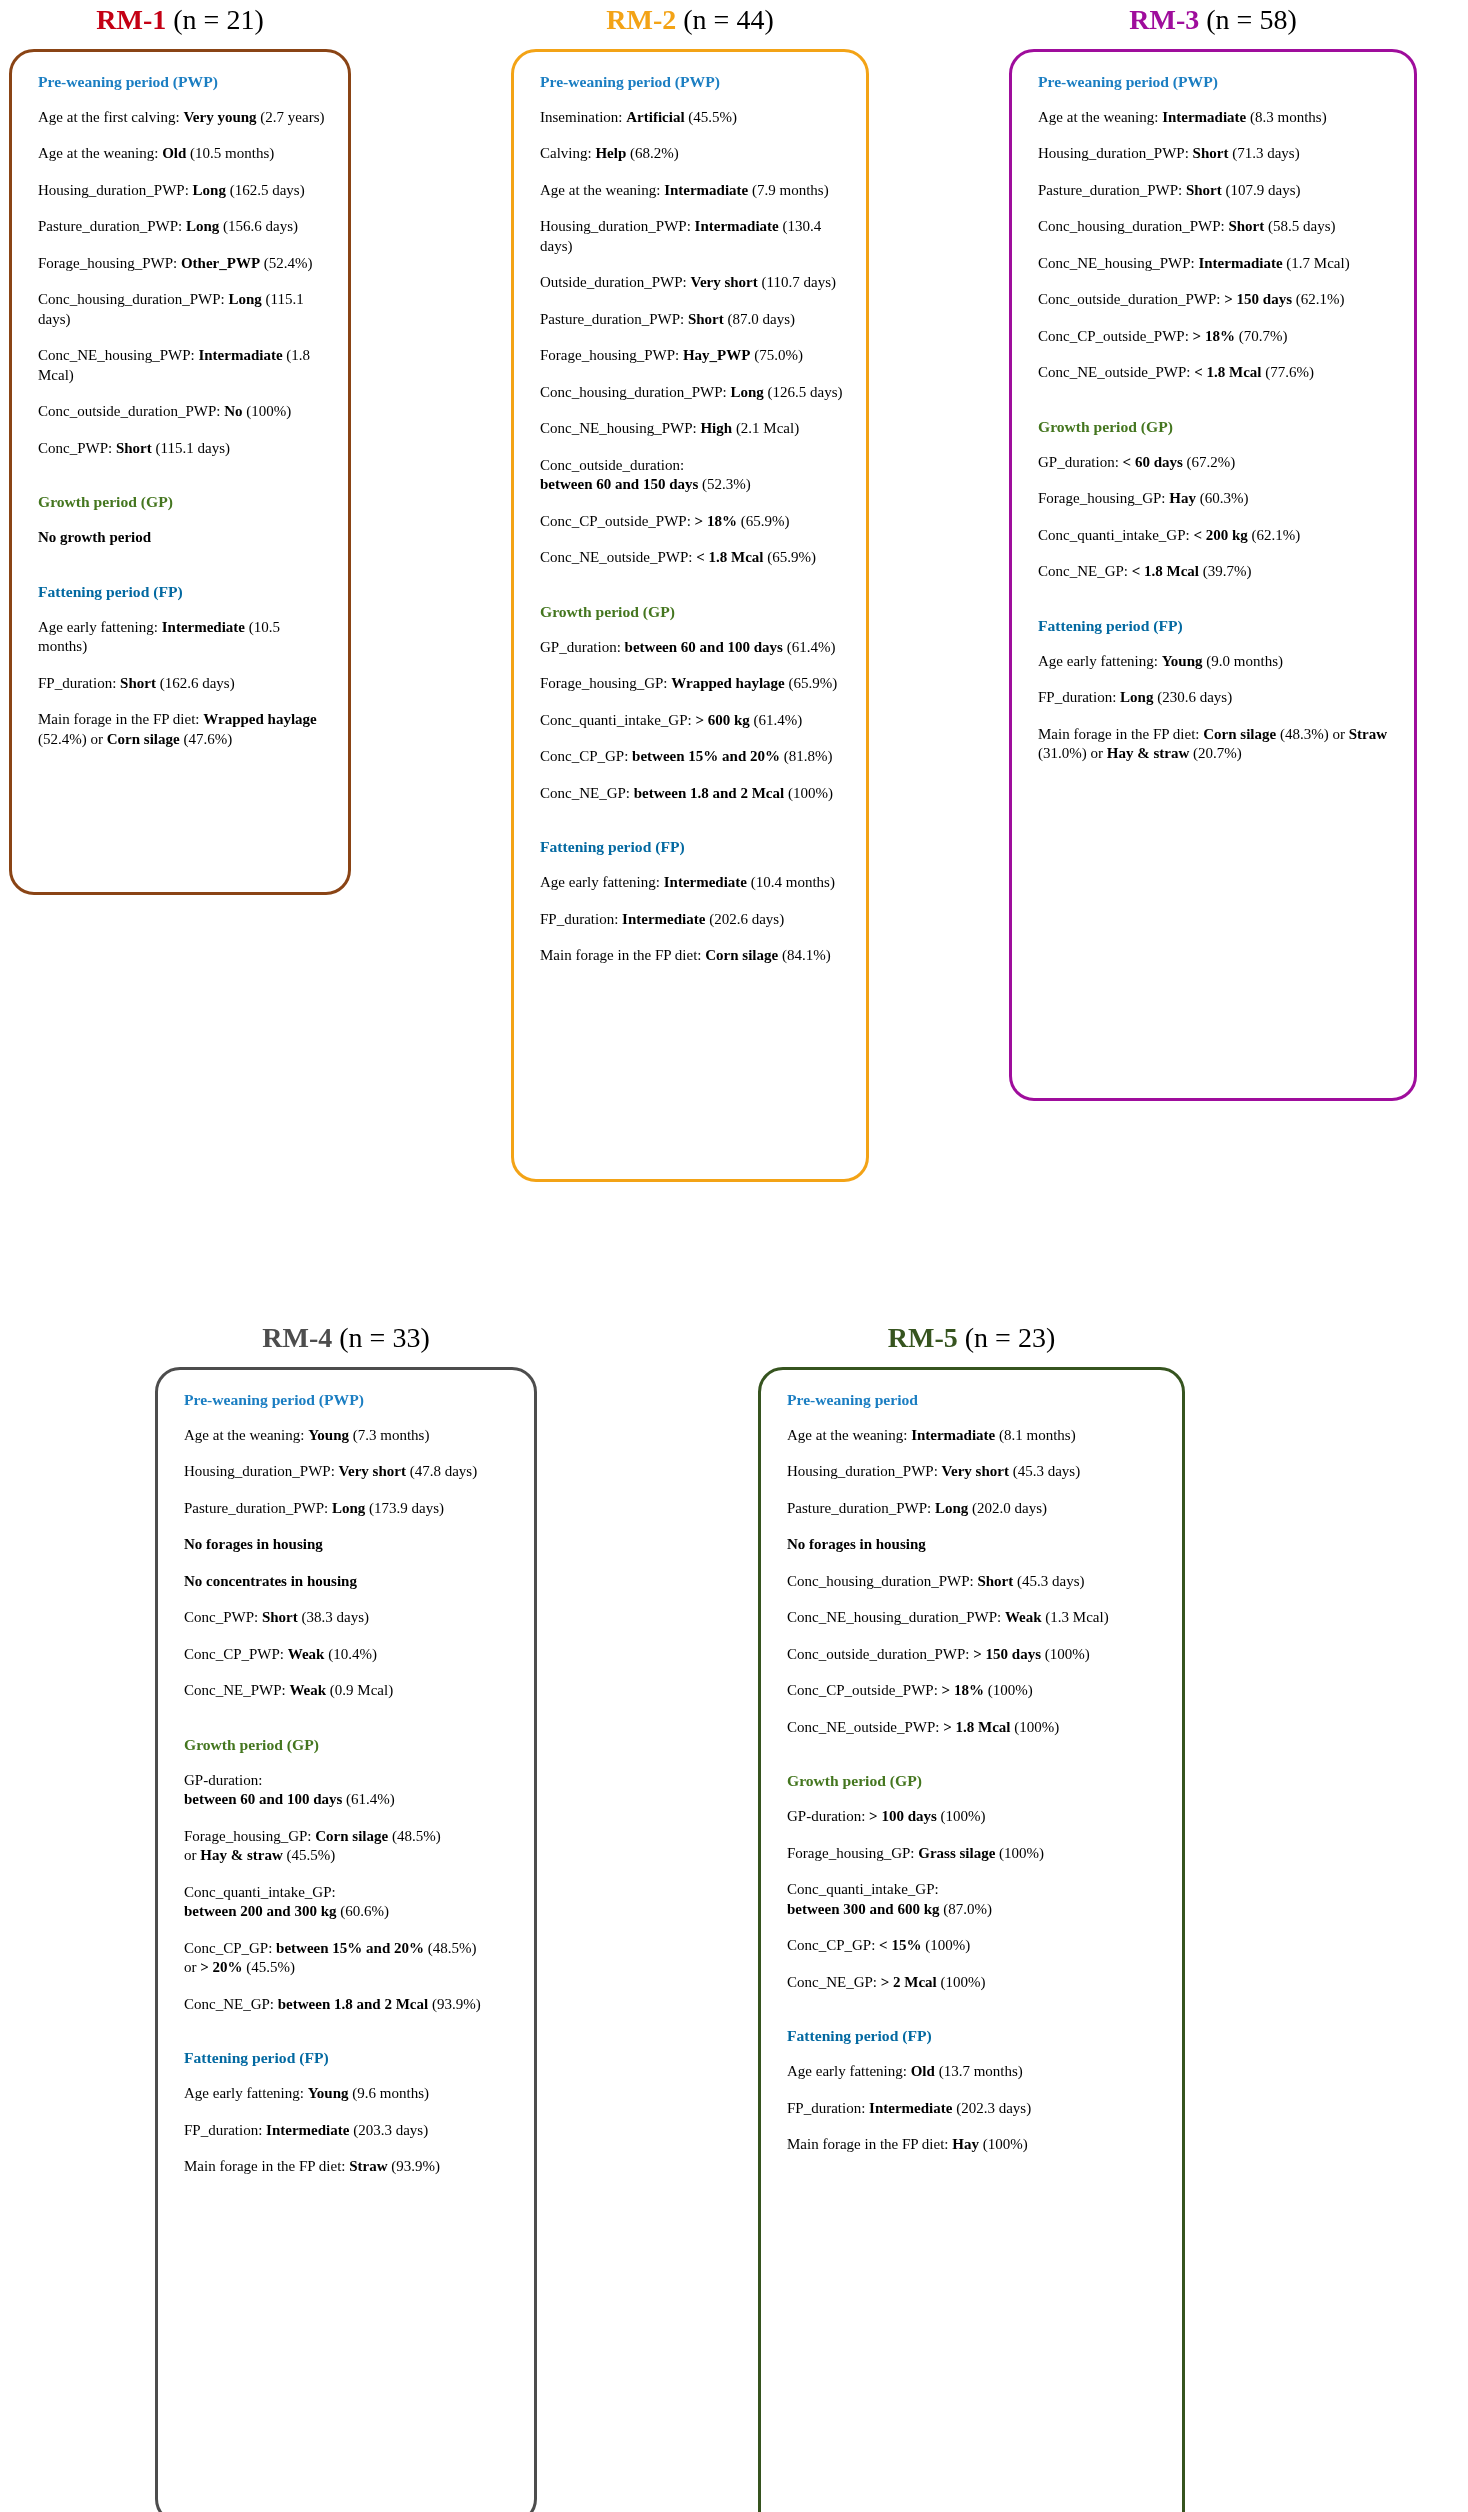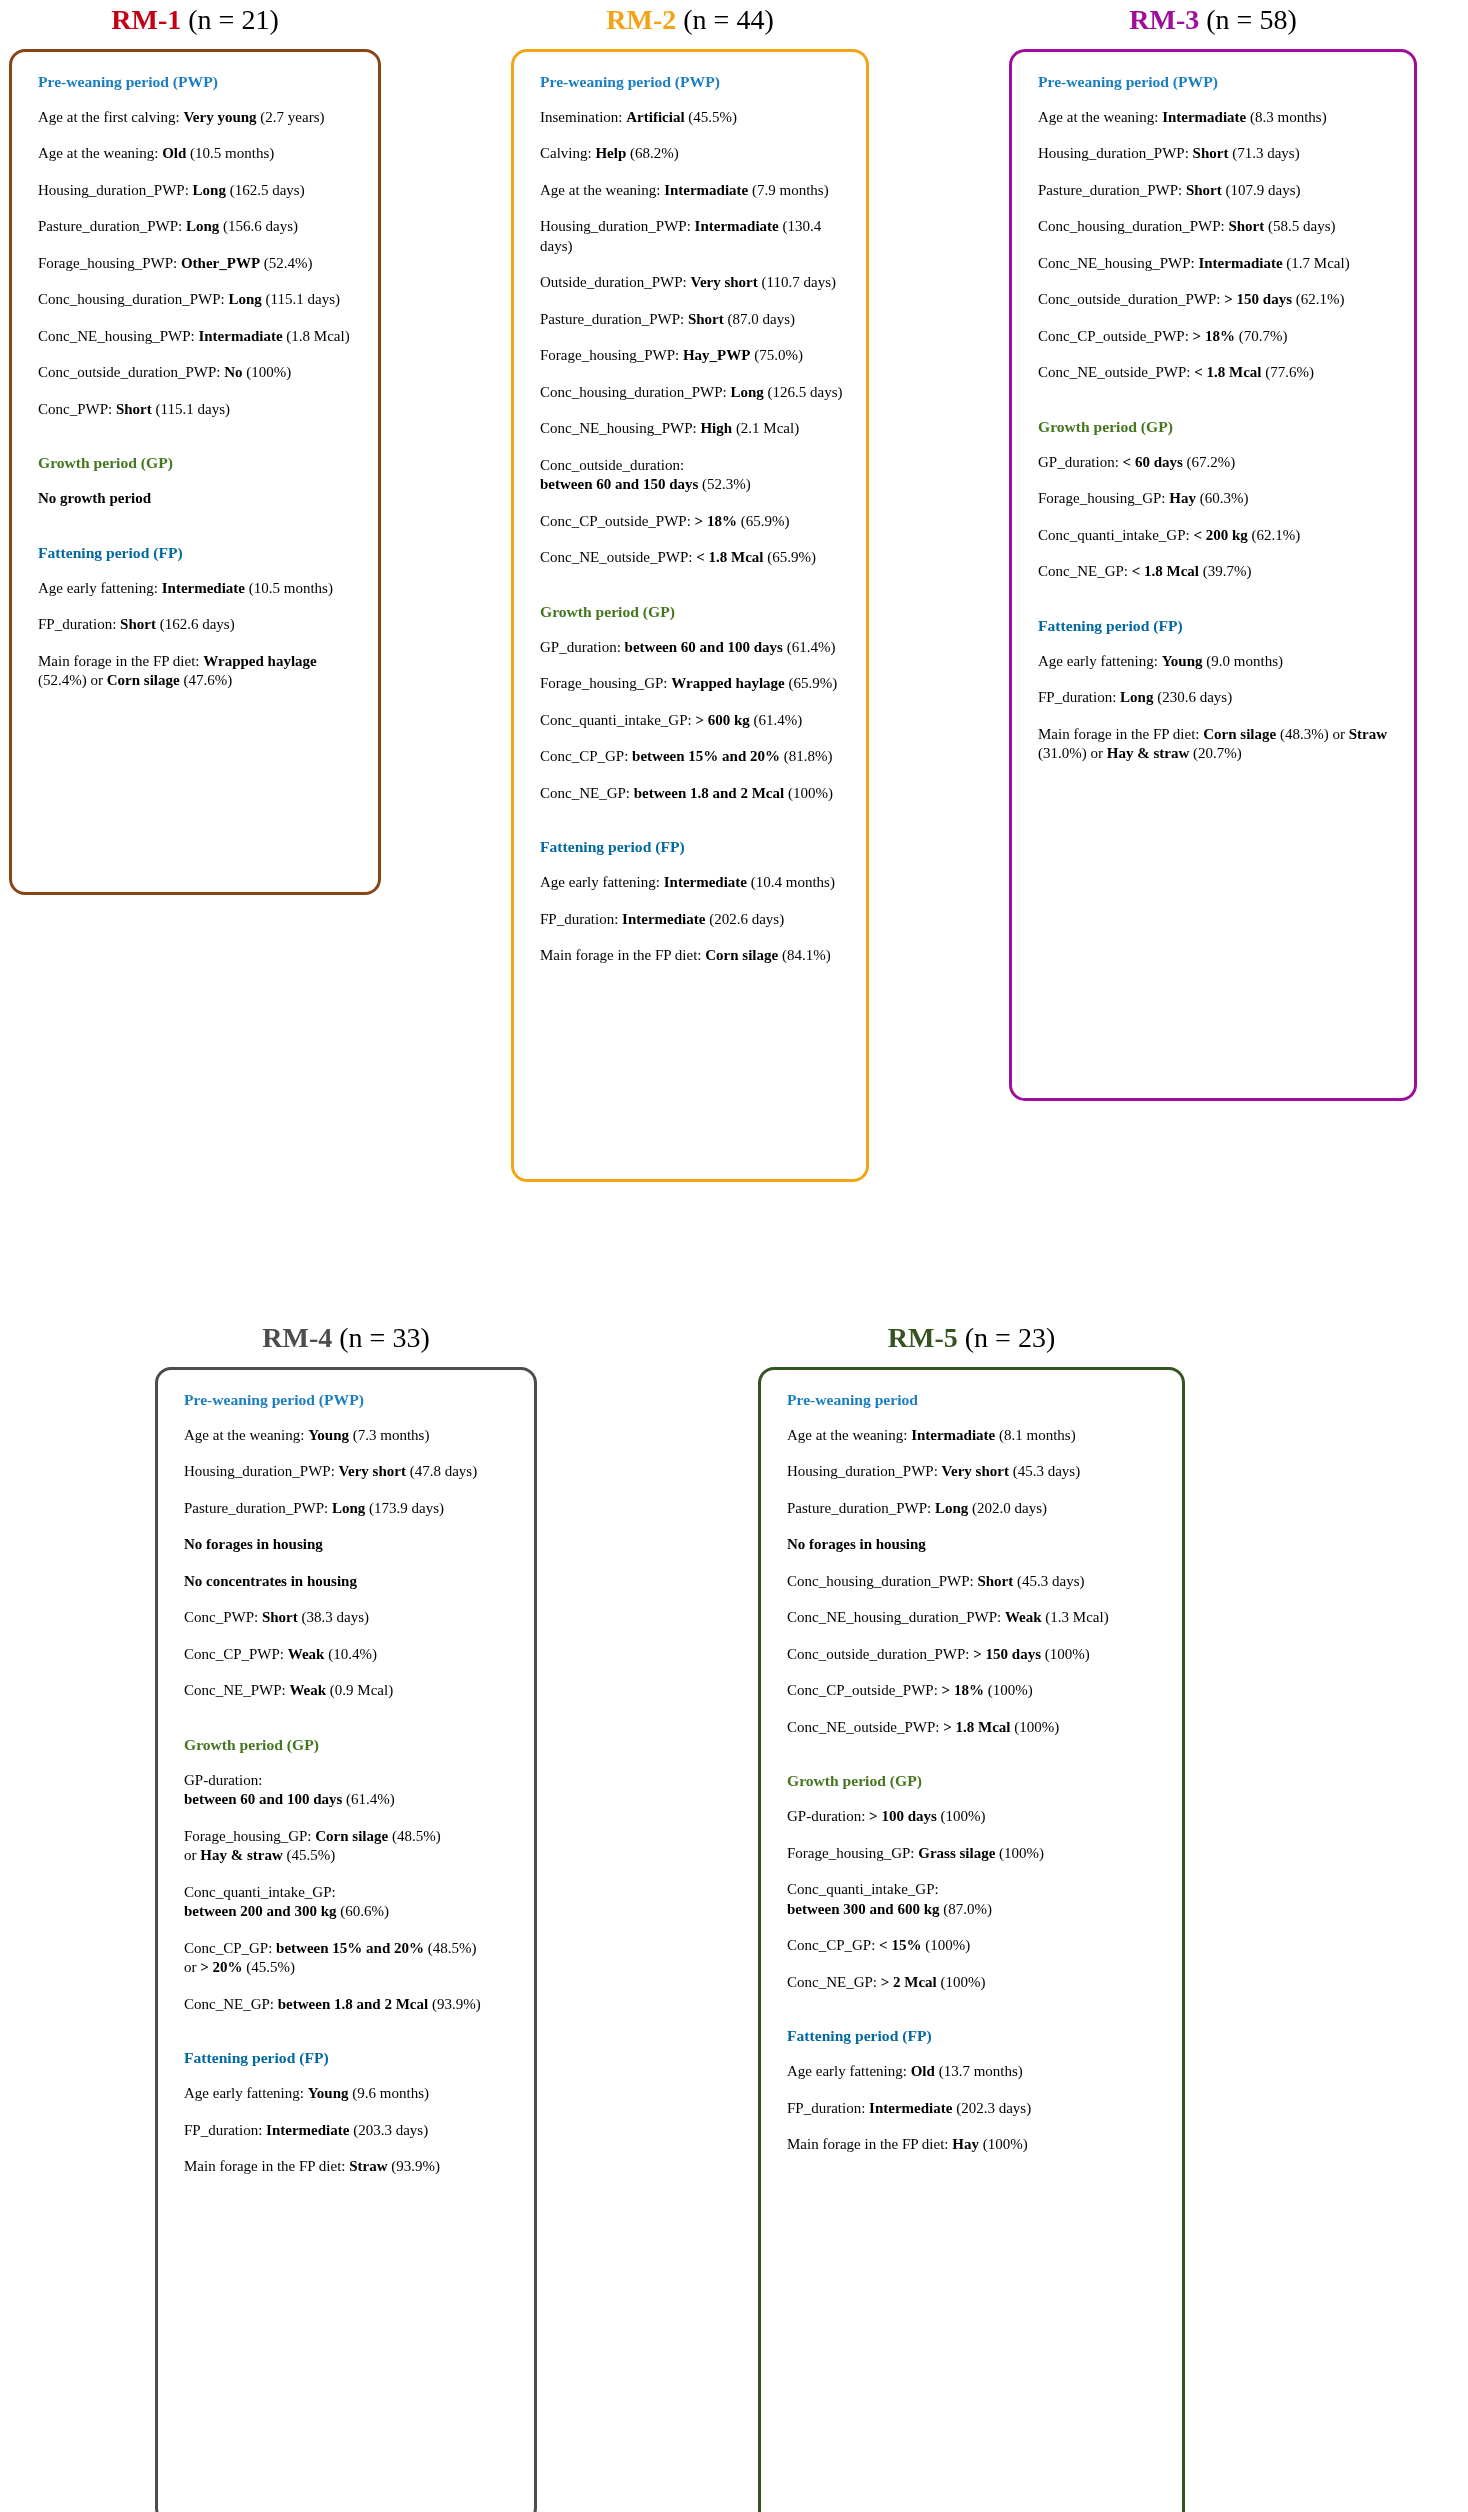--- a/index.html
+++ b/index.html
@@ -33,21 +33,21 @@
   .card-title .rm {
     font-weight: bold;
   }
   .card-title .n {
     color: #000000;
     font-weight: normal;
   }
   .card-box {
     border-style: solid;
     border-width: 3px;
-    border-radius: 16px;
+    border-radius: 25px;
     box-sizing: border-box;
     padding: 21px 23px 21px 26px;
     background: #ffffff;
   }
   .section-head {
     font-weight: bold;
     font-size: 15.6px;
     margin: 0 0 17px 0;
     line-height: 1.15;
   }
@@ -59,21 +59,21 @@
     font-size: 15px;
     color: #000000;
     margin: 0 0 17px 0;
     line-height: 1.30;
   }
   .line:last-child { margin-bottom: 0; }
   .line b { font-weight: bold; }
   .line.bold-only { font-weight: bold; }
 
   
-  #col-rm1 { left: 9px;   top: 4px;  width: 372px; }
+  #col-rm1 { left: 9px;   top: 4px;  width: 342px; }
   #col-rm2 { left: 511px; top: 4px;  width: 358px; }
   #col-rm3 { left: 1009px; top: 4px;  width: 408px; }
   
   #col-rm4 { left: 155px;  top: 1322px; width: 382px; }
   #col-rm5 { left: 758px; top: 1322px; width: 427px; }
 
   #col-rm1 .card-box { border-color: #8a4415; min-height: 846px; }
   #col-rm2 .card-box { border-color: #f3a316; min-height: 1133px; }
   #col-rm3 .card-box { border-color: #9f0d9c; min-height: 1052px; }
   #col-rm4 .card-box { border-color: #4d4d4d; min-height: 1157px; }

